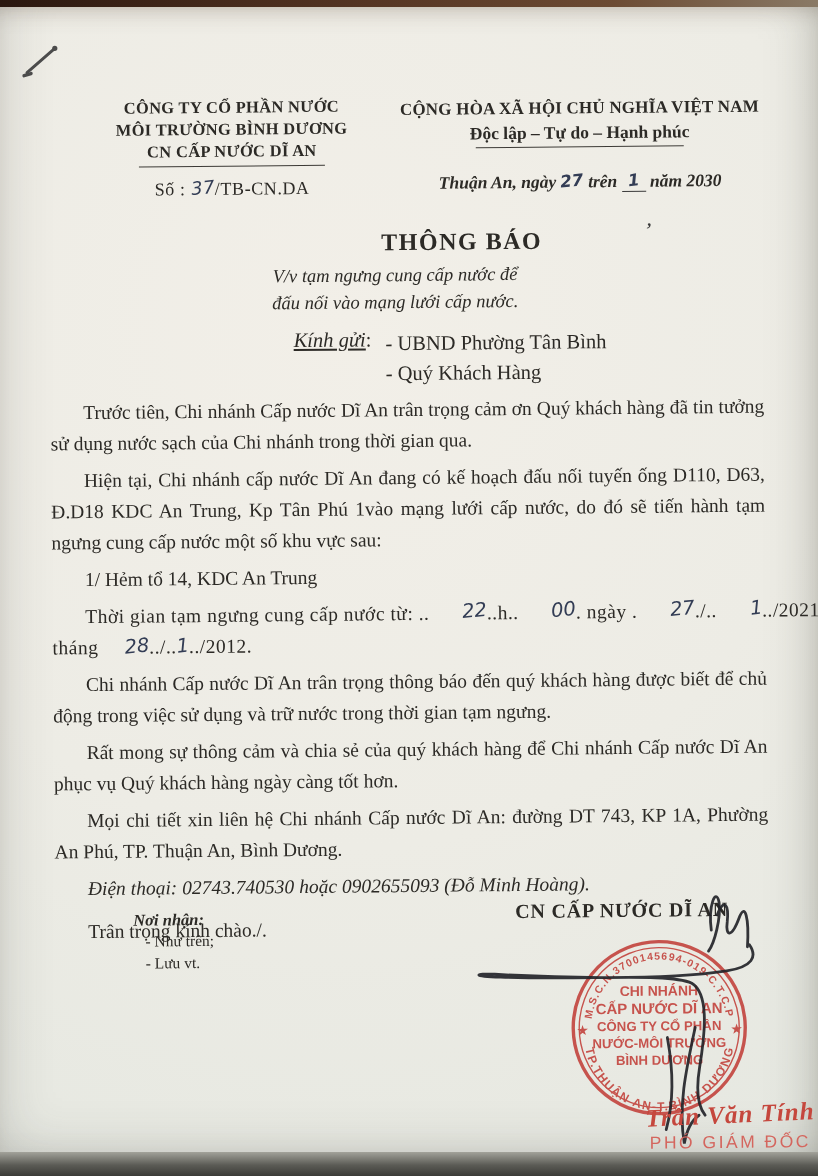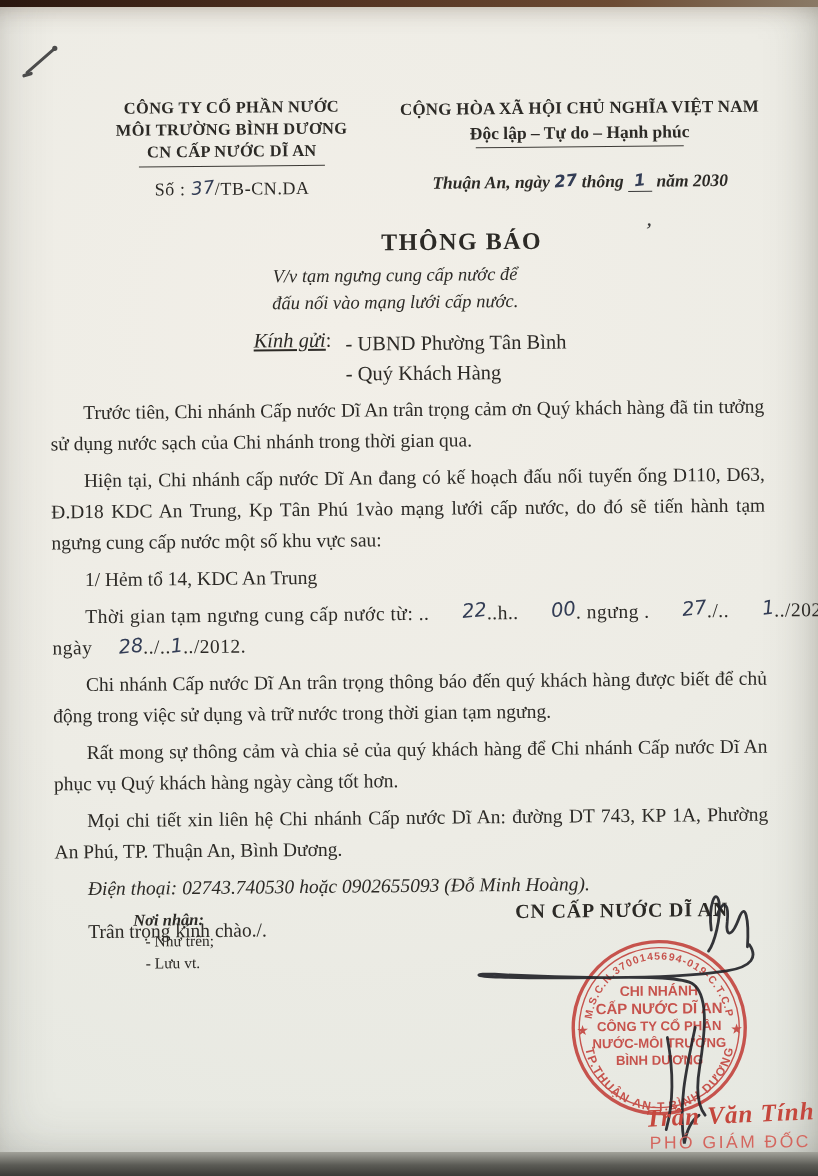--- a/index.html
+++ b/index.html
@@ -34,21 +34,21 @@
 
   
   .title-main { position:absolute; left:340px; top:229px; width:250px; text-align:center;
     font-size:24px; font-weight:bold; letter-spacing:1.5px; }
   .title-sub { position:absolute; left:248px; top:262px; width:300px; text-align:center;
     font-style:italic; font-size:18.5px; line-height:27px; }
   .title-mark { position:absolute; left:648px; top:220px; font-size:22px; color:#3a3a3a; transform:rotate(8deg); }
 
   
   .kinhgui { position:absolute; left:256px; top:328px; display:flex; gap:14px; font-size:20.5px; }
-  .kg-label { font-style:italic; text-decoration:underline; }
+  .kg-label { font-style:italic; text-decoration:underline;margin-left:40px; }
   .kg-list div { line-height:30px; }
 
   
   .body-text { position:absolute; left:52px; top:394px; width:714px;
     font-size:19.5px; line-height:31px; text-align:justify; }
   .body-text p { margin:0 0 6px; text-indent:33px; }
   .phone-line { font-style:italic; }
   .closing { margin-top:12px !important; }
   .tl { margin:0 0 6px; }
   .tl-line1 { text-indent:33px; white-space:nowrap; letter-spacing:-.2px; }
@@ -104,21 +104,21 @@
     </div>
   </div>
 
   <div class="nat-block">
     <div class="nat-line1">CỘNG HÒA XÃ HỘI CHỦ NGHĨA VIỆT NAM</div>
     <div class="nat-line2">Độc lập – Tự do – Hạnh phúc</div>
     <div class="nat-underline"></div>
     <div class="dateline">
       <span>Thuận An, ngày</span>
       <span class="hw hw-sm">27</span>
-      <span>thông</span>
+      <span>trên</span>
       <span class="hw-cell"><span class="hw hw-sm">1</span></span>
       <span>năm 2030</span>
     </div>
   </div>
 
   <div class="title-main">THÔNG BÁO</div>
   <div class="title-mark">’</div>
   <div class="title-sub">
     <div>V/v tạm ngưng cung cấp nước để</div>
     <div>đấu nối vào mạng lưới cấp nước.</div>
@@ -132,24 +132,24 @@
     </span>
   </div>
 
   <div class="body-text">
     <p>Trước tiên, Chi nhánh Cấp nước Dĩ An trân trọng cảm ơn Quý khách hàng đã tin tưởng sử dụng nước sạch của Chi nhánh trong thời gian qua.</p>
     <p>Hiện tại, Chi nhánh cấp nước Dĩ An đang có kế hoạch đấu nối tuyến ống D110, D63, Đ.D18 KDC An Trung, Kp Tân Phú 1vào mạng lưới cấp nước, do đó sẽ tiến hành tạm ngưng cung cấp nước một số khu vực sau:</p>
     <p>1/ Hẻm tổ 14, KDC An Trung</p>
 
     <div class="tl">
       <div class="tl-line1">
-        <span class="dots">Thời gian tạm ngưng cung cấp nước từ: ..</span><span class="hw">22</span><span class="dots">..h..</span><span class="hw">00</span><span class="dots">. ngưng .</span><span class="hw">27</span><span class="dots">./..</span><span class="hw">1</span><span class="dots">../2021 đến ..</span>
+        <span class="dots">Thời gian tạm ngưng cung cấp nước từ: ..</span><span class="hw">22</span><span class="dots">..h..</span><span class="hw">00</span><span class="dots">. ngày .</span><span class="hw">27</span><span class="dots">./..</span><span class="hw">1</span><span class="dots">../2021 đến ..</span>
       </div>
       <div class="tl-line2">
-        <span class="dots">ngày</span><span class="gap"></span><span class="hw">28</span><span class="dots">../..</span><span class="hw">1</span><span class="dots">../2012.</span>
+        <span class="dots">tháng</span><span class="gap"></span><span class="hw">28</span><span class="dots">../..</span><span class="hw">1</span><span class="dots">../2012.</span>
       </div>
     </div>
 
     <p>Chi nhánh Cấp nước Dĩ An trân trọng thông báo đến quý khách hàng được biết để chủ động trong việc sử dụng và trữ nước trong thời gian tạm ngưng.</p>
     <p>Rất mong sự thông cảm và chia sẻ của quý khách hàng để Chi nhánh Cấp nước Dĩ An phục vụ Quý khách hàng ngày càng tốt hơn.</p>
     <p>Mọi chi tiết xin liên hệ Chi nhánh Cấp nước Dĩ An: đường DT 743, KP 1A, Phường An Phú, TP. Thuận An, Bình Dương.</p>
     <p class="phone-line">Điện thoại: 02743.740530 hoặc 0902655093 (Đỗ Minh Hoàng).</p>
     <p class="closing">Trân trọng kính chào./.</p>
   </div>
 

